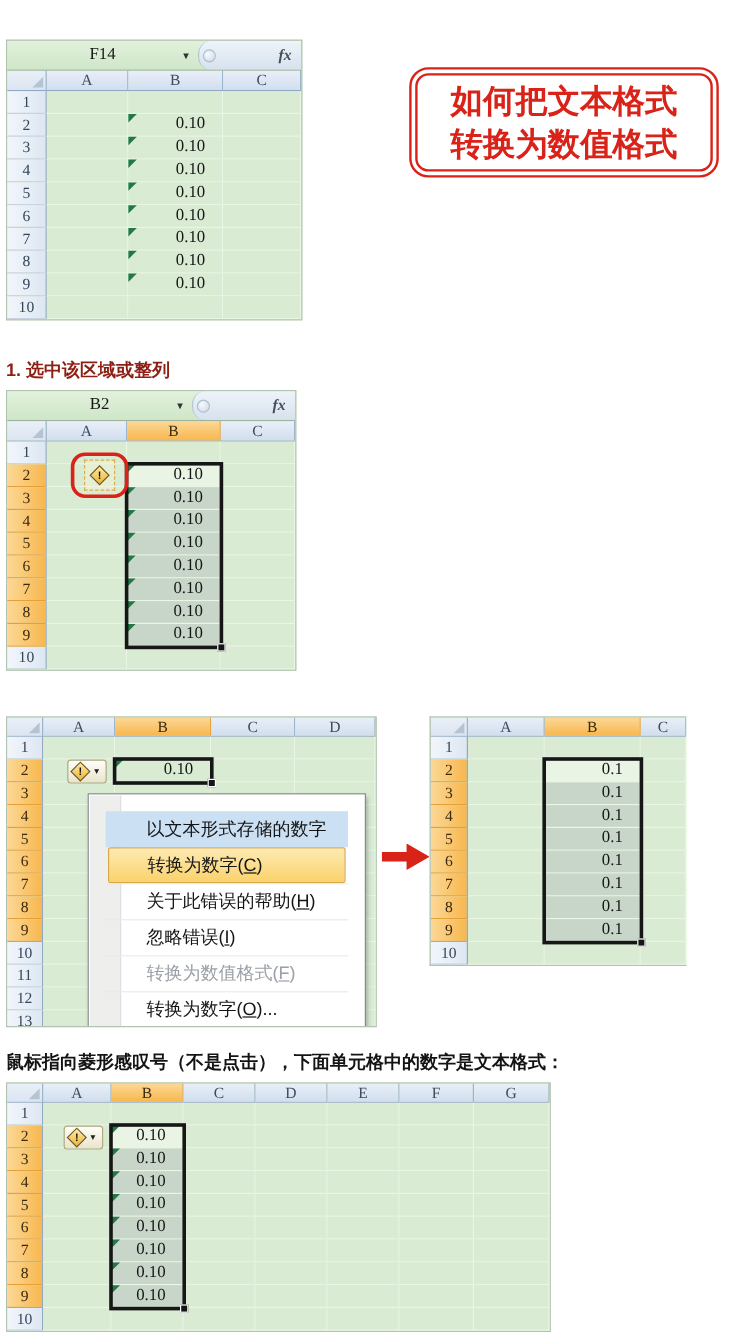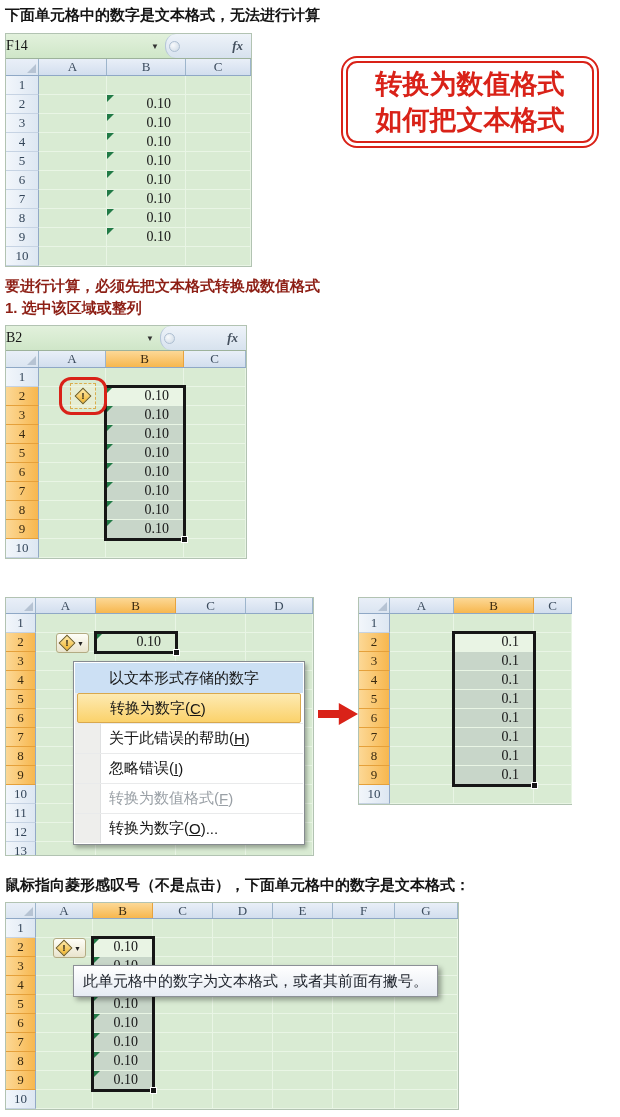--- a/index.html
+++ b/index.html
@@ -17,21 +17,21 @@
   .callout{position:absolute; left:341px; top:56px; width:258px; height:92px;
     border:2px solid var(--accent); border-radius:16px; padding:3px; background:#fff;}
   .callout-inner{width:100%; height:100%; border:2px solid var(--accent); border-radius:11px;
     display:flex; flex-direction:column; align-items:center; justify-content:center;}
   .callout-line{font-size:27px; font-weight:bold; color:var(--accent); line-height:36px; white-space:nowrap;}
 
   
   .sheet{position:absolute; overflow:hidden; background:var(--cell-fill); border:1px solid #b2c3b2;}
   .fbar{height:25px; display:flex; align-items:stretch;
     background:linear-gradient(#e2f1dc,#cfe6c8); border-bottom:1px solid #9db29b;}
-  .namebox{flex:1; position:relative; display:flex; align-items:center; 
+  .namebox{flex:1; position:relative; display:flex; align-items:center; justify-content:center;
     font-family:"Liberation Serif",serif; font-size:14px; color:#161616;}
   .nb-arrow{position:absolute; right:6px; font-size:8px; color:#333;}
   .fx-pill{width:86px; background:linear-gradient(#eef3f9,#d7e2ee); border-left:1px solid #b6c6d8;
     border-radius:11px 0 0 11px; display:flex; align-items:center; position:relative;}
   .pill-circle{width:11px; height:11px; border-radius:50%; margin-left:3px;
     background:radial-gradient(circle at 35% 35%,#f8fafc,#ccd8e4); border:1px solid #aebfd2;}
   .fx-label{margin-left:auto; margin-right:8px; font-family:"Liberation Serif",serif;
     font-style:italic; font-weight:bold; font-size:13px; color:#44505e;}
 
   .hrow{display:flex; border-bottom:1px solid #8fa8c6;}
@@ -70,21 +70,21 @@
   .dmark{transform:rotate(-45deg); font-weight:bold; font-size:9px; color:#111; line-height:1;}
   .dframe{position:absolute; width:26px; height:26px; border:1px dashed #d9ae4e;
     background:rgba(255,244,214,.35); display:flex; align-items:center; justify-content:center; z-index:3;}
   .redring{position:absolute; width:48px; height:38px; border:3px solid var(--accent);
     border-radius:12px; z-index:5; background:transparent;}
   .red-arrow{position:absolute; left:318px; top:703px; width:40px; height:22px; background:var(--accent);
     clip-path:polygon(0 32%,52% 32%,52% 0,100% 50%,52% 100%,52% 68%,0 68%);}
 
   
   .err-menu{position:absolute; left:67px; top:63px; width:232px; background:#fff;
-    border:1px solid #868b90; box-shadow:2px 3px 4px rgba(0,0,0,.3); z-index:6; padding:1px;}
+    border:1px solid #868b90; box-shadow:2px 3px 4px rgba(0,0,0,.3); z-index:6; padding:14px;}
   .menu-gutter{position:absolute; left:1px; top:1px; bottom:1px; width:26px;
     background:#eeeeec; border-right:1px solid #dfe0e1;}
   .mi{position:relative; z-index:1; height:30px; display:flex; align-items:center;
     padding-left:34px; font-size:15px; color:#151515; white-space:nowrap;}
   .mi-header{background:#cce0f4;}
   .mi-hot{background:linear-gradient(#fdeab2,#fbd26b); border:1px solid #d9a84c;
     border-radius:2px; margin:0 2px; padding-left:32px;}
   .mi-disabled{color:#9aa0a6;}
   .mi.bline{border-top:1px solid #e9eaeb;}
   .accel{text-decoration:underline;}
@@ -93,21 +93,20 @@
   .tooltip{position:absolute; left:67px; top:62px; height:32px;
     background:linear-gradient(#ffffff,#e6ebf3); border:1px solid #8c9097;
     box-shadow:3px 3px 5px rgba(0,0,0,.35); display:flex; align-items:center;
     padding:0 9px; font-size:15px; color:#20252e; white-space:nowrap; z-index:6;}
 </style>
 </head>
 <body>
 
 <div id="page">
 
-  <div class="txt" style="left:5px; top:6px;">下面单元格中的数字是文本格式，无法进行计算</div>
 
   <div class="sheet" style="left:5px; top:33px; width:247px; height:234px;">
     <div style="position: relative;">
         <div class="fbar">
           <div class="namebox">
             <span>F14</span>
             <span class="nb-arrow">▼</span>
           </div>
           <div class="fx-pill">
             <span class="pill-circle"></span>
@@ -202,26 +201,25 @@
           <div class="rhdr" style="width: 33px;">10</div>
           <div class="cell" style="width: 68px;"></div>
           <div class="cell" style="width: 79px;"></div>
           <div class="cell" style="width: 65px;"></div>
         </div>
       </div>
   </div>
 
   <div class="callout">
     <div class="callout-inner">
+      <div class="callout-line">如何把文本格式</div>
       <div class="callout-line">转换为数值格式</div>
-      <div class="callout-line">如何把文本格式</div>
     </div>
   </div>
 
-  <div class="txt red" style="left:5px; top:277px;">要进行计算，必须先把文本格式转换成数值格式</div>
   <div class="txt red" style="left:5px; top:299px;">1. 选中该区域或整列</div>
 
   <div class="sheet" style="left:5px; top:325px; width:242px; height:234px;">
     <div style="position: relative;">
         <div class="fbar">
           <div class="namebox">
             <span>B2</span>
             <span class="nb-arrow">▼</span>
           </div>
           <div class="fx-pill">
@@ -711,16 +709,15 @@
         <div class="selbox" style="left: 85px; top: 33px; width: 64px; height: 156px;">
           <span class="fillhandle"></span>
         </div>
       </div>
     <div class="dbtn" style="left:47px; top:35px;">
       <span class="diamond">
           <span class="dmark">!</span>
         </span>
       <span class="dd">▼</span>
     </div>
-    <div class="tooltip">此单元格中的数字为文本格式，或者其前面有撇号。</div>
   </div>
 
 </div>
 
 </body></html>

